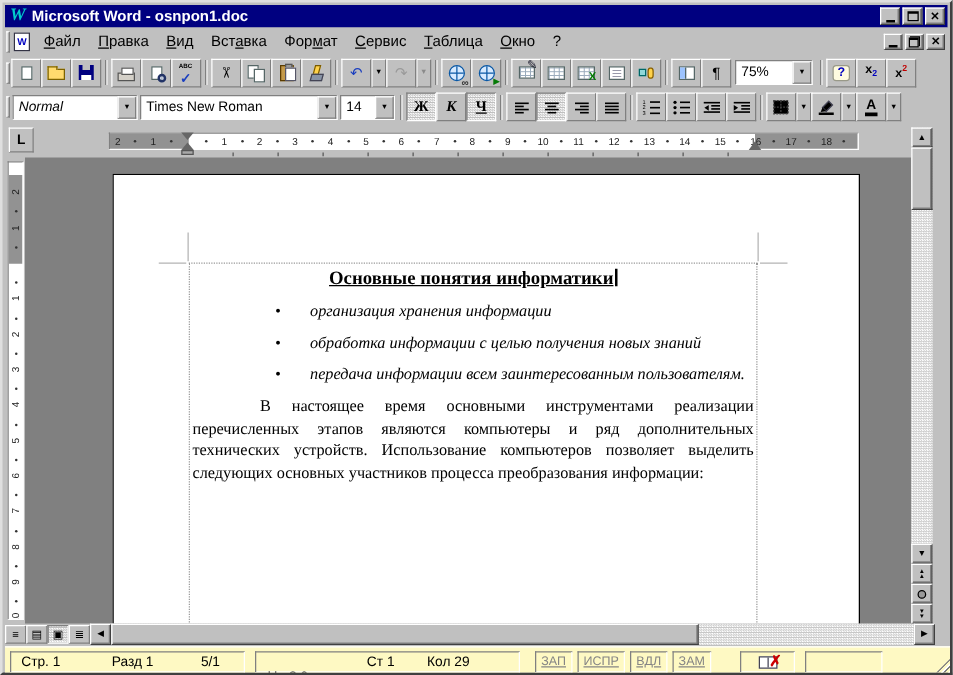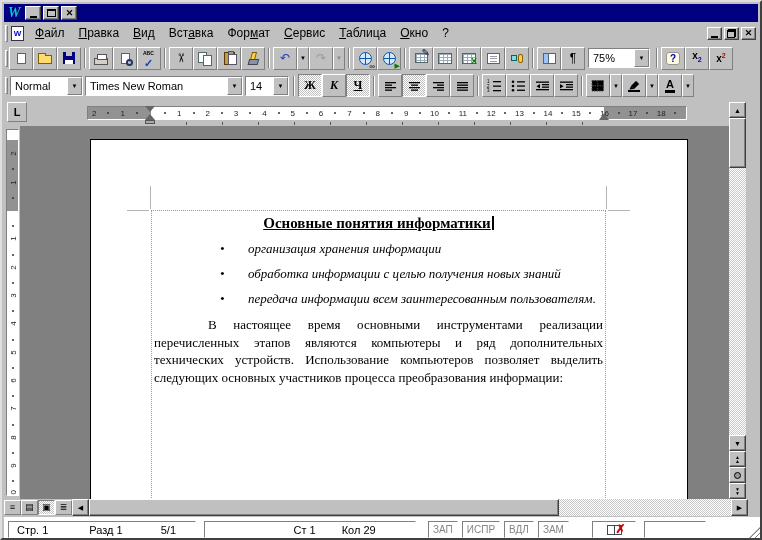--- a/index.html
+++ b/index.html
@@ -48,21 +48,21 @@
   .ddbtn{width:12px;height:23px;background:#c0c0c0;border:1px solid;border-color:#ffffff #808080 #808080 #ffffff;
         display:inline-flex;align-items:center;justify-content:center;padding:0;flex:none;}
   .ddarr{font-size:6px;line-height:6px;color:#000;}
   .ddbtn.disabled .ddarr,.tbtn.disabled{color:#8a8a8a;}
   .tsep{width:2px;height:20px;border-left:1px solid #808080;border-right:1px solid #ffffff;margin:0 3px;flex:none;}
   .combo{height:20px;background:#fff;border:1px solid;border-color:#808080 #ffffff #ffffff #808080;
          display:inline-flex;align-items:center;font-size:11px;flex:none;margin:0 1px;}
   .combo-text{flex:1;padding-left:4px;white-space:nowrap;overflow:hidden;}
   .combo-btn{width:15px;height:18px;background:#c0c0c0;border:1px solid;
          border-color:#ffffff #808080 #808080 #ffffff;display:flex;align-items:center;justify-content:center;flex:none;}
-  .style-combo{width:73px;}.font-combo{width:158px;}.size-combo{width:44px;}.zoom-combo{width:62px;margin:0 3px;}
+  .style-combo{width:100px;font-style:italic;}.font-combo{width:158px;}.size-combo{width:44px;}.zoom-combo{width:62px;margin:0 3px;}
 
   
   .gly{font-size:12px;line-height:1;color:#000;}
   .rot90{transform:rotate(90deg);display:inline-block;}
   .blue{color:#1b3fbf;}
   .tbtn.disabled .gly{color:#9a9a9a;}
   .ic-page{width:9px;height:11px;background:#fff;border:1px solid #566;}
   .ic-lens{position:absolute;width:7px;height:7px;border:2px solid #236;border-radius:50%;right:3px;bottom:3px;background:rgba(220,230,255,.6);}
   .cpA{position:absolute;left:4px;top:4px;}
   .cpB{position:absolute;left:9px;top:7px;}
@@ -170,47 +170,48 @@
   .viewbtn{width:17px;height:15px;background:#c0c0c0;border:1px solid;border-color:#ffffff #808080 #808080 #ffffff;
         display:flex;align-items:center;justify-content:center;font-size:9px;line-height:9px;padding:0;flex:none;}
   .viewbtn.pressed{border-color:#808080 #ffffff #ffffff #808080;
         background:repeating-conic-gradient(#ffffff 0 25%,#c0c0c0 0 50%);background-size:2px 2px;}
   .hscroll .sbtn{height:17px;width:17px;}
   .htrack{flex:1;height:17px;position:relative;}
   .hthumb{position:absolute;left:0;top:0;width:470px;height:17px;background:#c0c0c0;
           border:1px solid;border-color:#ffffff #404040 #404040 #ffffff;box-shadow:inset -1px -1px 0 #808080;}
 
   
-  .statusbar{position:absolute;left:2px;top:515px;width:758px;height:23px;background:#ffffff;
+  .statusbar{position:absolute;left:2px;top:515px;width:758px;height:23px;background:#fef9c3;
              border-top:1px solid #ffffff;font-size:11px;color:#000;}
   .sb-panel{position:absolute;top:3px;height:17px;border:1px solid;border-color:#808080 #ffffff #ffffff #808080;
             display:flex;align-items:center;}
   .sb-p1{left:4px;width:188px;}
   .sb-p1 .s1{margin-left:8px;}.sb-p1 .s2{margin-left:41px;}.sb-p1 .s3{margin-left:38px;}
   .sb-p2{left:200px;width:212px;}
   .sb-p2 .s1{margin-left:9px;margin-top:24px;}.sb-p2 .s2{margin-left:34px;}.sb-p2 .s3{margin-left:26px;}
   .sb-inds{position:absolute;left:424px;top:3px;display:flex;gap:4px;}
   .sb-ind{height:17px;border:1px solid;border-color:#808080 #ffffff #ffffff #808080;color:#858585;
-          display:flex;align-items:center;padding:0 4px;font-size:10px;}
+          display:flex;align-items:center;padding:0 4px;font-size:10px;text-decoration:underline;}
   .sb-spell{left:588px;width:44px;justify-content:center;}
   .sb-book{width:15px;height:10px;background:#fff;border:1px solid #445;position:relative;}
   .sb-book::before{content:"";position:absolute;left:6px;top:0;bottom:0;border-left:1px solid #445;}
   .sb-x{position:absolute;color:#cc0000;font-weight:bold;font-size:12px;line-height:10px;right:-5px;top:-2px;}
   .sb-empty{left:640px;width:62px;}
   .grip{position:absolute;right:1px;bottom:1px;width:13px;height:13px;
         background:repeating-linear-gradient(135deg,#ffffff 0 1px,#808080 1px 2px,transparent 2px 4px);
         clip-path:polygon(100% 0,100% 100%,0 100%);}
 </style>
 </head>
 <body>
 
 <div class="win">
 
   <div class="titlebar">
     <span class="wlogo">W</span>
+    <span class="titletext">Microsoft Word - osnpon1.doc</span>
     <span class="wbtns">
       <button class="wbtn">
           <span class="g-min"></span>
         </button>
       <button class="wbtn">
           <span class="g-max"></span>
         </button>
       <button class="wbtn">
           <span class="g-close">✕</span>
         </button>

